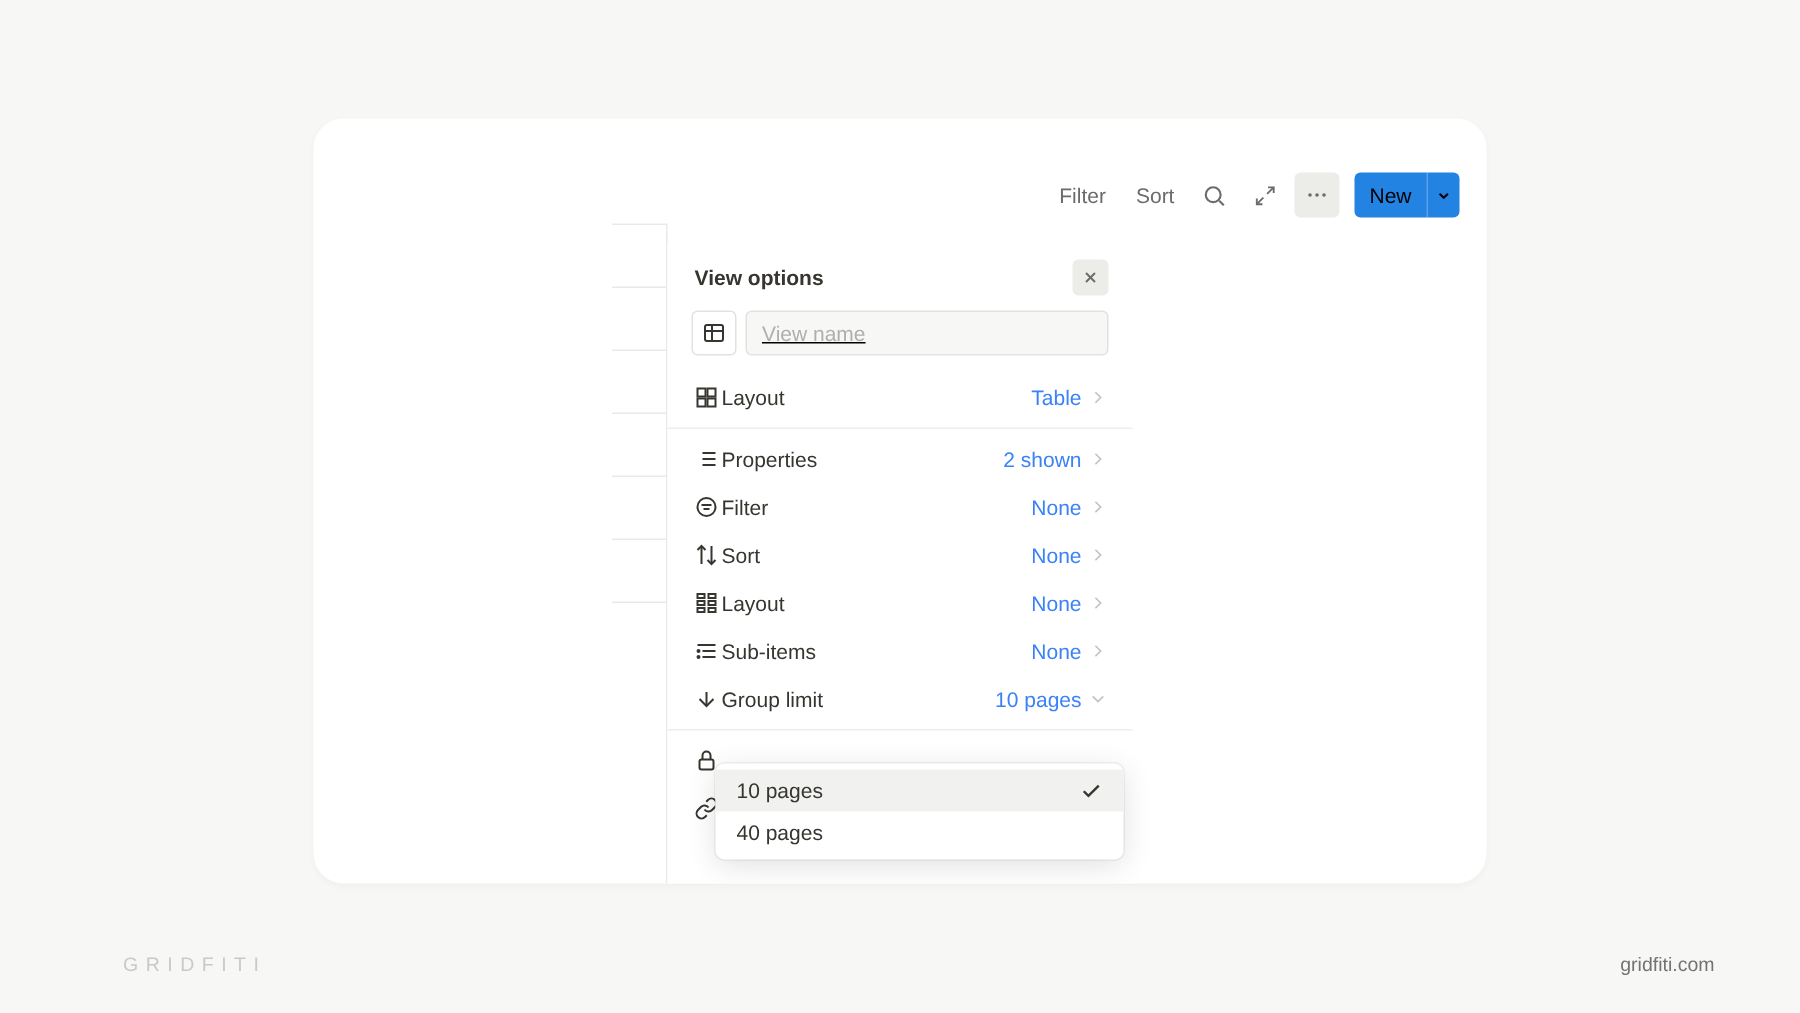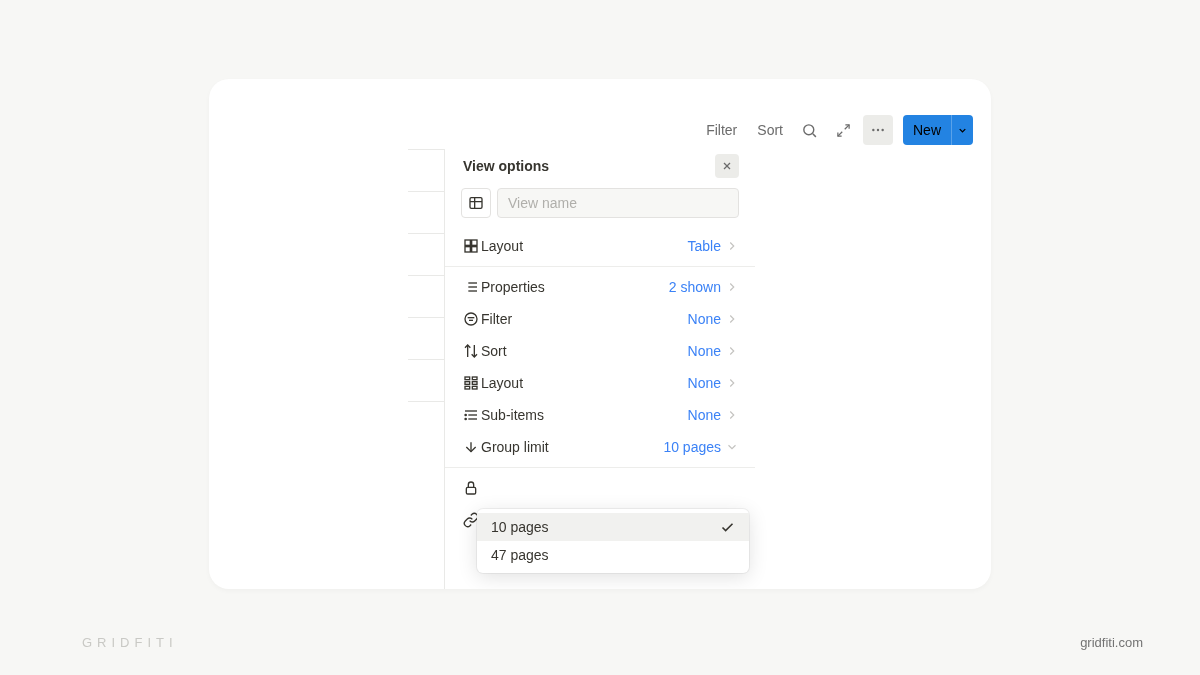--- a/index.html
+++ b/index.html
@@ -72,32 +72,32 @@
       position:absolute;
       left:235px;
       top:70px;
       width:1px;
       bottom:0;
       background:#e9e9e7;
     }
     .panel {
       position:absolute;
       left:236px;
-      top:65px;
+      top:84px;
       width:310px;
       bottom:0;
       background:#fff;
     }
     .panel-head {
       display:flex; align-items:center; justify-content:space-between;
       padding: 10px 16px 10px 18px;
     }
     .panel-title { font-weight:600; font-size:14px; color:#19171199;color:#37352f;}
     .close-btn { width:24px;height:24px;display:flex;align-items:center;justify-content:center;background:#ecece9;border-radius:4px;cursor:pointer;color:#6b6b6b;}
-    .name-row { display:flex; gap:6px; padding: 0 16px 12px 16px; align-items:flex-start;}
+    .name-row { display:flex; gap:6px; padding: 0 16px 12px 16px; align-items:flex-start;text-decoration:underline;}
     .view-type {
       width:30px;height:30px;border:1px solid #e3e2e0;border-radius:4px;display:flex;align-items:center;justify-content:center;cursor:pointer;color:#37352f;
     }
     .view-input {
       flex:1;height:30px;border:1px solid #e3e2e0;background:#f7f7f5;border-radius:4px;padding:0 10px;font-size:14px;color:#37352f;outline:none;
     }
     .view-input::placeholder { color:#b0afab; }
     .row {
       display:flex;align-items:center;padding:8px 16px 8px 16px;cursor:pointer;
     }
@@ -351,20 +351,20 @@
   <div class="dropdown">
     <div class="dd-item sel">
       <span class="txt">10 pages</span>
       <span class="check">
         <svg width="15" height="15" viewBox="0 0 24 24" fill="none" stroke="currentColor" stroke-width="2.5">
             <polyline points="20 6 9 17 4 12"></polyline>
           </svg>
       </span>
     </div>
     <div class="dd-item">
-      <span class="txt">47 pages</span>
+      <span class="txt">40 pages</span>
     </div>
   </div>
 
 </div>
 
 <div class="footbrand">GRIDFITI</div>
 <div class="footurl">gridfiti.com</div>
 
 </body></html>

